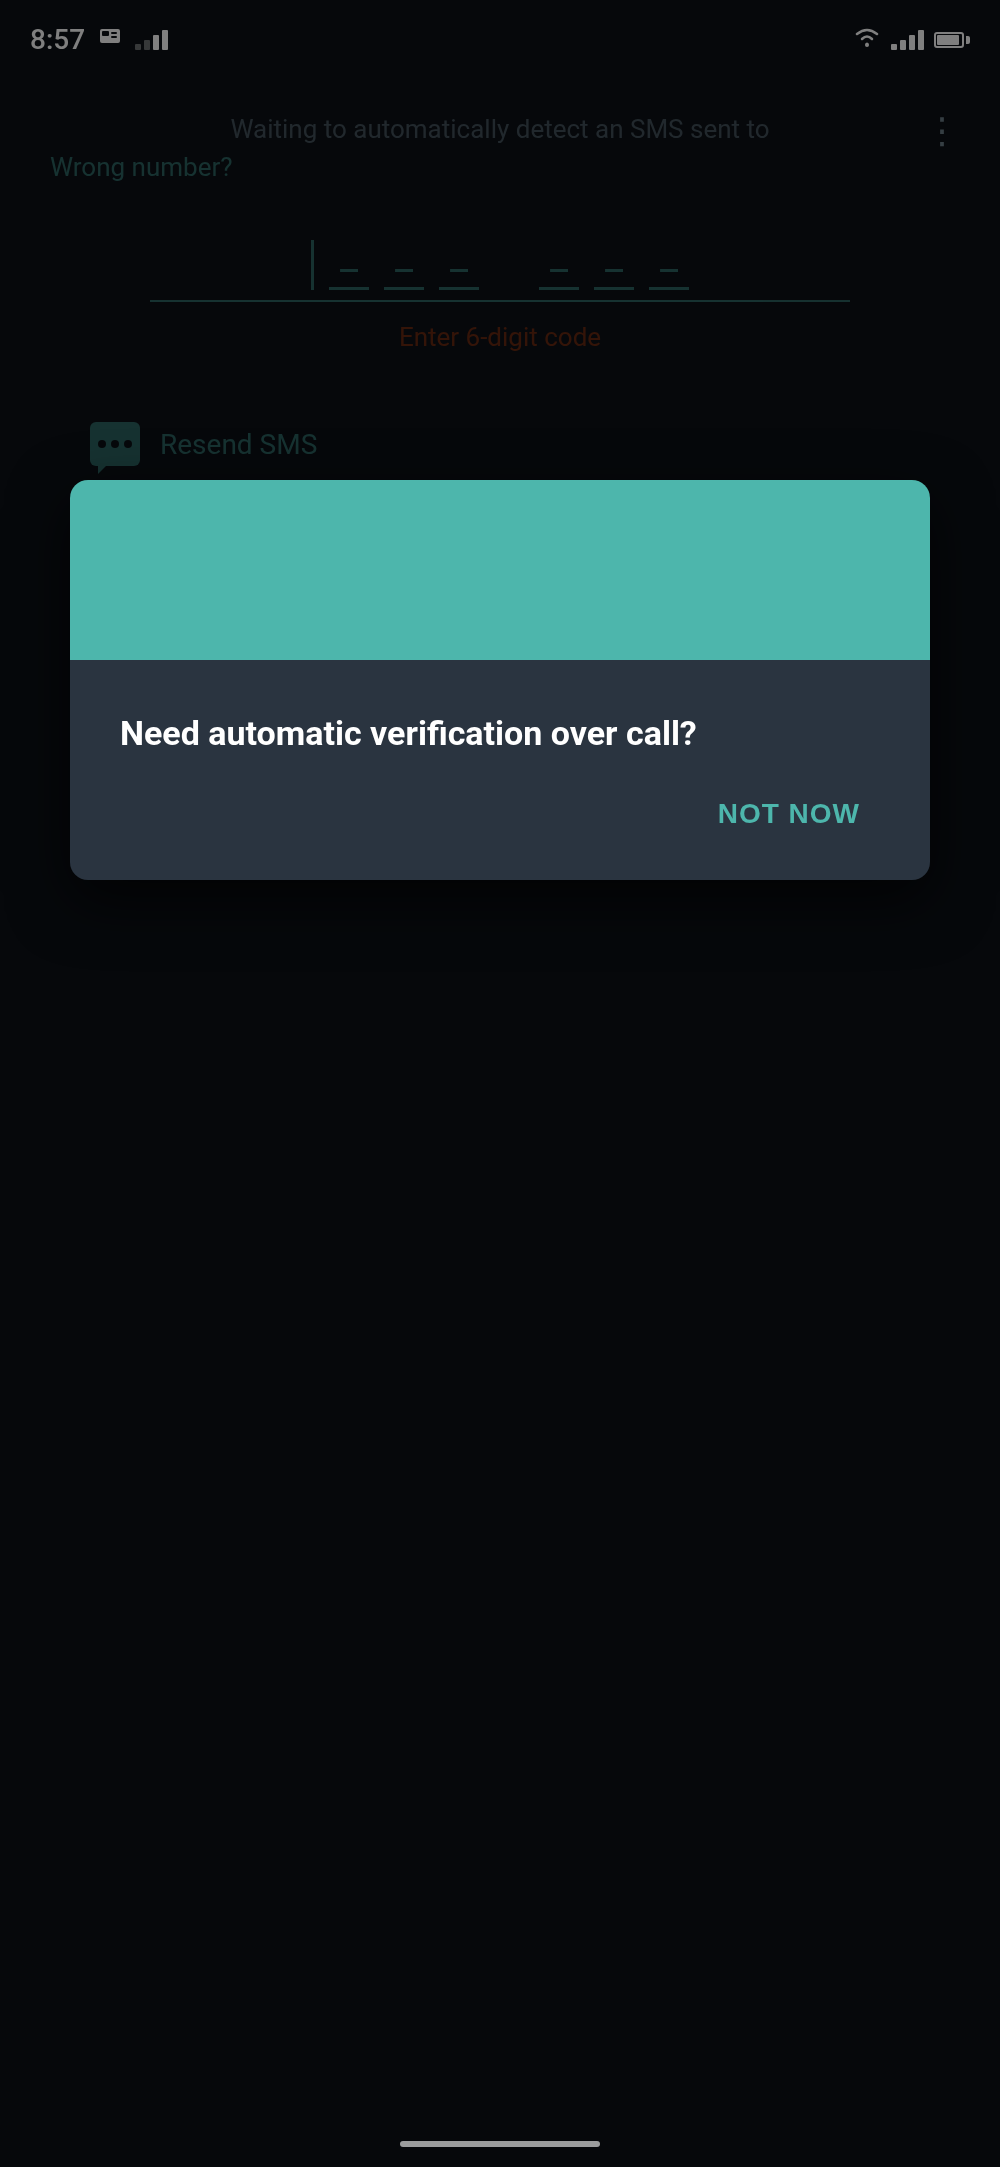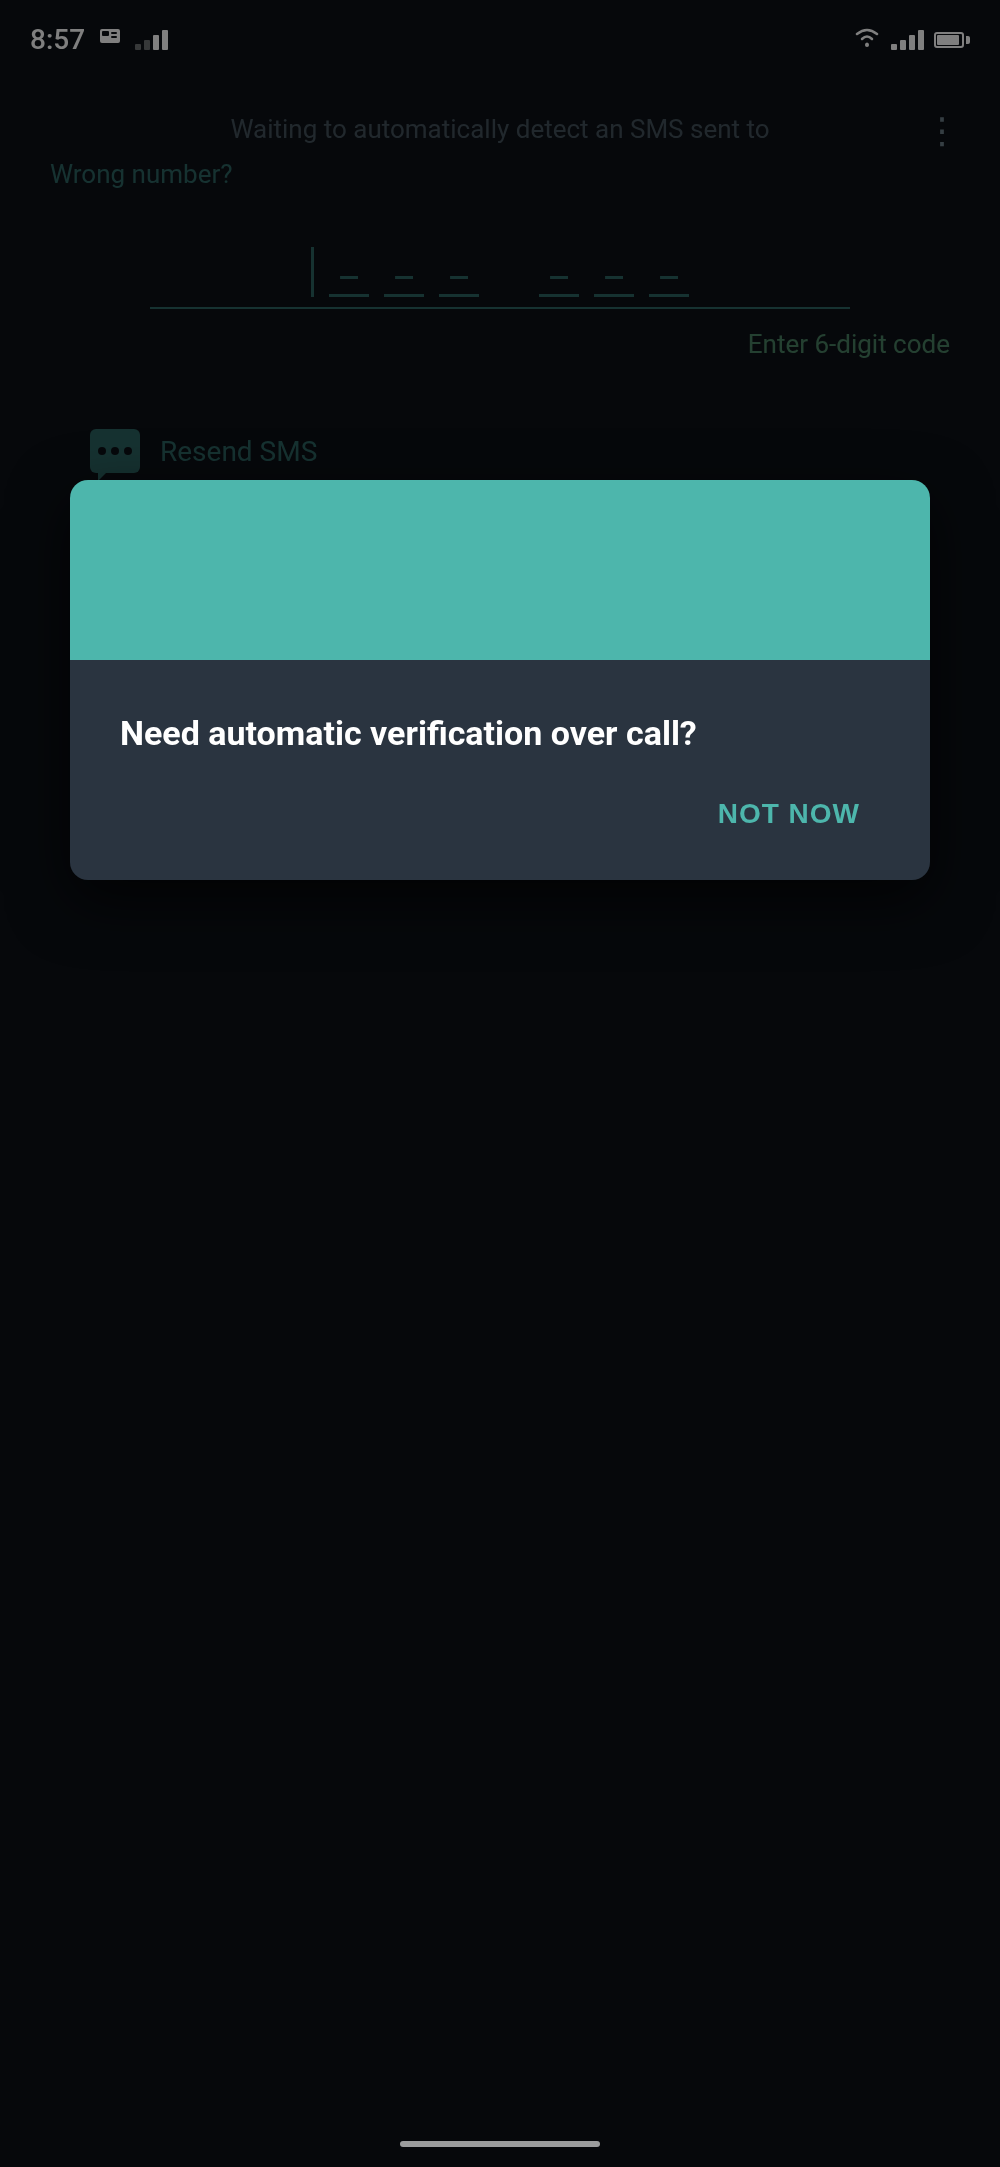--- a/index.html
+++ b/index.html
@@ -70,21 +70,21 @@
       color: #6b7c86;
       font-size: 36px;
       cursor: pointer;
     }
 
     .subtitle {
       text-align: center;
       color: #78909c;
       font-size: 26px;
       line-height: 1.5;
-      margin-bottom: 10px;
+      margin-bottom: 3px;
     }
 
     .wrong-number {
       text-align: left;
       color: #4db6ac;
       font-size: 26px;
       margin-bottom: 50px;
     }
 
     .otp-cursor {
@@ -95,22 +95,22 @@
     }
 
     .otp-underline {
       width: 700px;
       height: 2px;
       background-color: #4db6ac;
       margin: 0 auto 20px auto;
     }
 
     .otp-hint {
-      text-align: right;
-      color: #86efac;
+      text-align: center;
+      color: #c2410c;
       font-size: 26px;
       margin-bottom: 50px;
     }
 
     
     .resend-sms {
       display: flex;
       align-items: center;
       gap: 20px;
       padding: 20px 40px;

